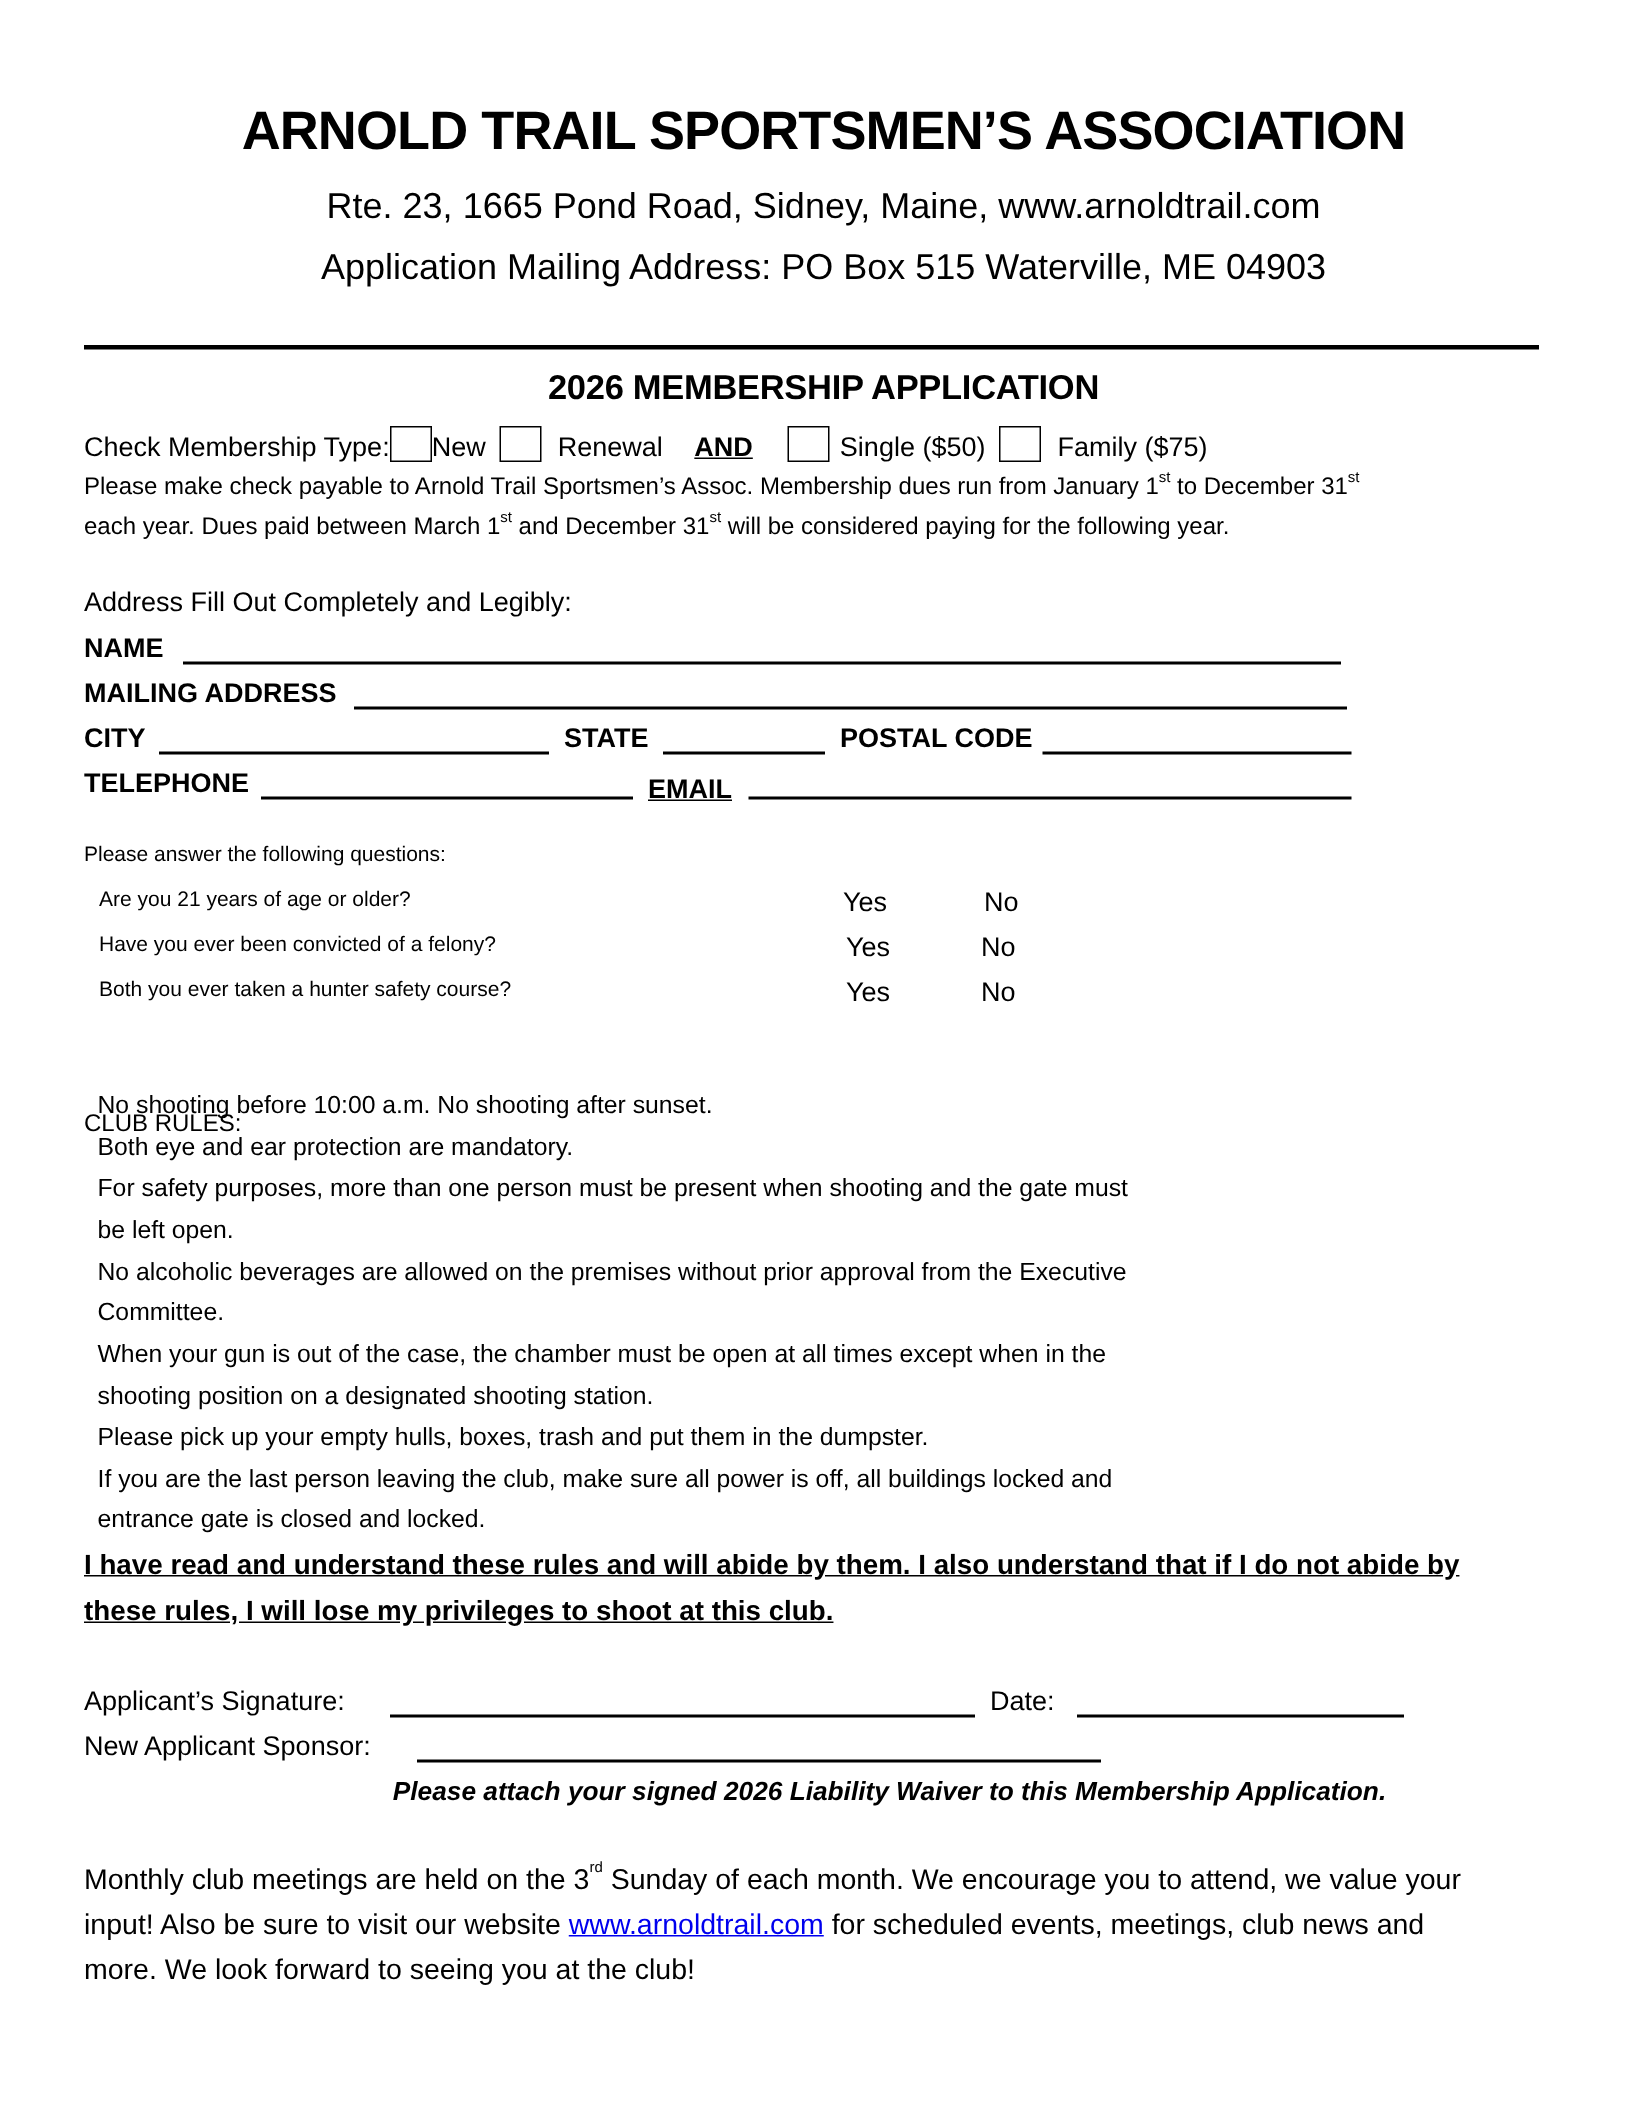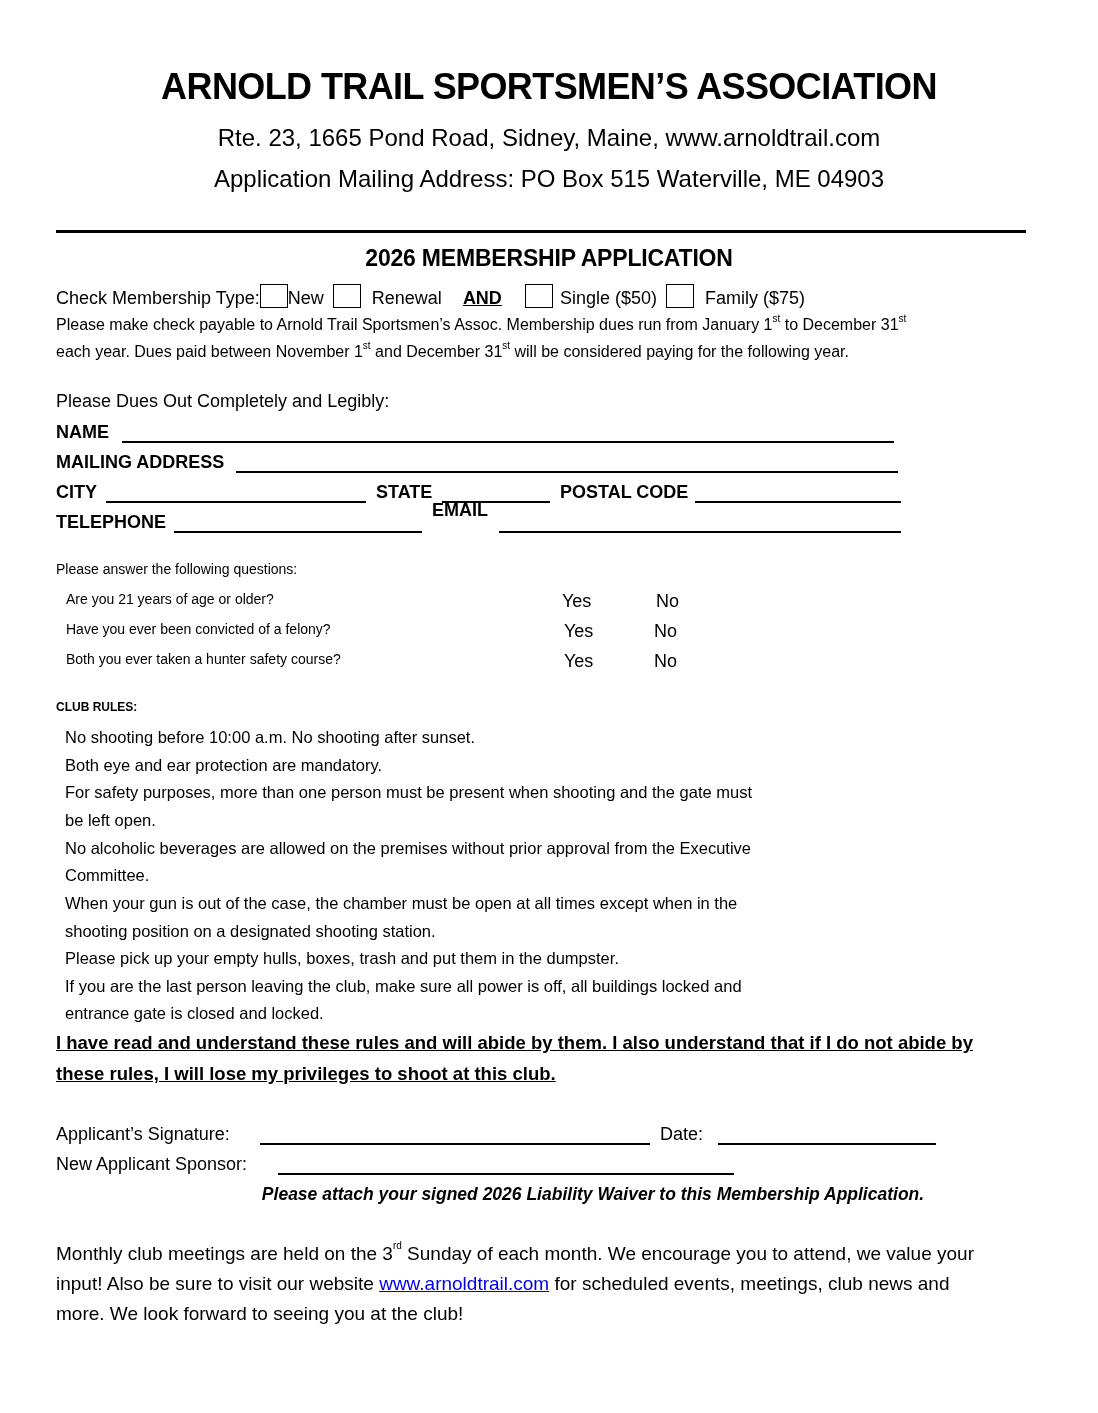--- a/index.html
+++ b/index.html
@@ -26,21 +26,21 @@
       vertical-align: -4px; box-sizing: border-box;
     }
     .and-label { font-weight: bold; text-decoration: underline; }
 
     .fld-label { font-weight: bold; font-size: 18px; }
     .line { position: absolute; height: 0; border-top: 2px solid #000; }
 
     .q-text { font-size: 14px; }
     .yn { font-size: 18px; }
 
-    .rules-head { font-weight: bold; font-size: 12px; }
+    .rules-head { font-weight: normal; font-size: 16px; margin-top: 41px; }
     .rule-line { font-size: 16.5px; }
 
     .agree { font-weight: bold; text-decoration: underline; font-size: 18.5px; }
 
     .waiver { font-weight: bold; font-style: italic; font-size: 17.5px; }
 
     .footer { font-size: 19px; }
     .link { color: #0000ee; text-decoration: underline; }
   </style>
 </head>
@@ -61,41 +61,41 @@
   <span class="cb" style="margin-left:18px;"></span>
   <span style="margin-left:2px;">Single ($50)</span>
   <span class="cb" style="margin-left:4px;"></span>
   <span style="margin-left:6px;">Family ($75)</span>
 </div>
 
 <div class="abs small" style="left:56px; top:316px;">
   <span>Please make check payable to Arnold Trail Sportsmen’s Assoc.  Membership dues run from January 1</span><sup>st</sup><span> to December 31</span><sup>st</sup>
 </div>
 <div class="abs small" style="left:56px; top:343px;">
-  <span>each year.  Dues paid between November 1</span><sup>st</sup><span> and December 31</span><sup>st</sup><span> will be considered paying for the following year.</span>
+  <span>each year.  Dues paid between March 1</span><sup>st</sup><span> and December 31</span><sup>st</sup><span> will be considered paying for the following year.</span>
 </div>
 
-<div class="abs row" style="left:56px; top:391px;">Please Dues Out Completely and Legibly:</div>
+<div class="abs row" style="left:56px; top:391px;">Address Fill Out Completely and Legibly:</div>
 
 <div class="abs fld-label" style="left:56px; top:422px;">NAME</div>
 <div class="line" style="left:122px; top:441px; width:772px;"></div>
 
 <div class="abs fld-label" style="left:56px; top:452px;">MAILING ADDRESS</div>
 <div class="line" style="left:236px; top:471px; width:662px;"></div>
 
 <div class="abs fld-label" style="left:56px; top:482px;">CITY</div>
 <div class="line" style="left:106px; top:501px; width:260px;"></div>
 <div class="abs fld-label" style="left:376px; top:482px;">STATE</div>
 <div class="line" style="left:442px; top:501px; width:108px;"></div>
 <div class="abs fld-label" style="left:560px; top:482px;">POSTAL CODE</div>
 <div class="line" style="left:695px; top:501px; width:206px;"></div>
 
 <div class="abs fld-label" style="left:56px; top:512px;">TELEPHONE</div>
 <div class="line" style="left:174px; top:531px; width:248px;"></div>
-<div class="abs fld-label" style="left:432px; top:500px;">EMAIL</div>
+<div class="abs fld-label" style="left:432px; top:516px;text-decoration:underline;">EMAIL</div>
 <div class="line" style="left:499px; top:531px; width:402px;"></div>
 
 <div class="abs q-text" style="left:56px; top:561px;">Please answer the following questions:</div>
 
 <div class="abs q-text" style="left:66px; top:591px;">Are you 21 years of age or older?</div>
 <div class="abs yn" style="left:562px; top:591px;">Yes</div>
 <div class="abs yn" style="left:656px; top:591px;">No</div>
 
 <div class="abs q-text" style="left:66px; top:621px;">Have you ever been convicted of a felony?</div>
 <div class="abs yn" style="left:564px; top:621px;">Yes</div>

